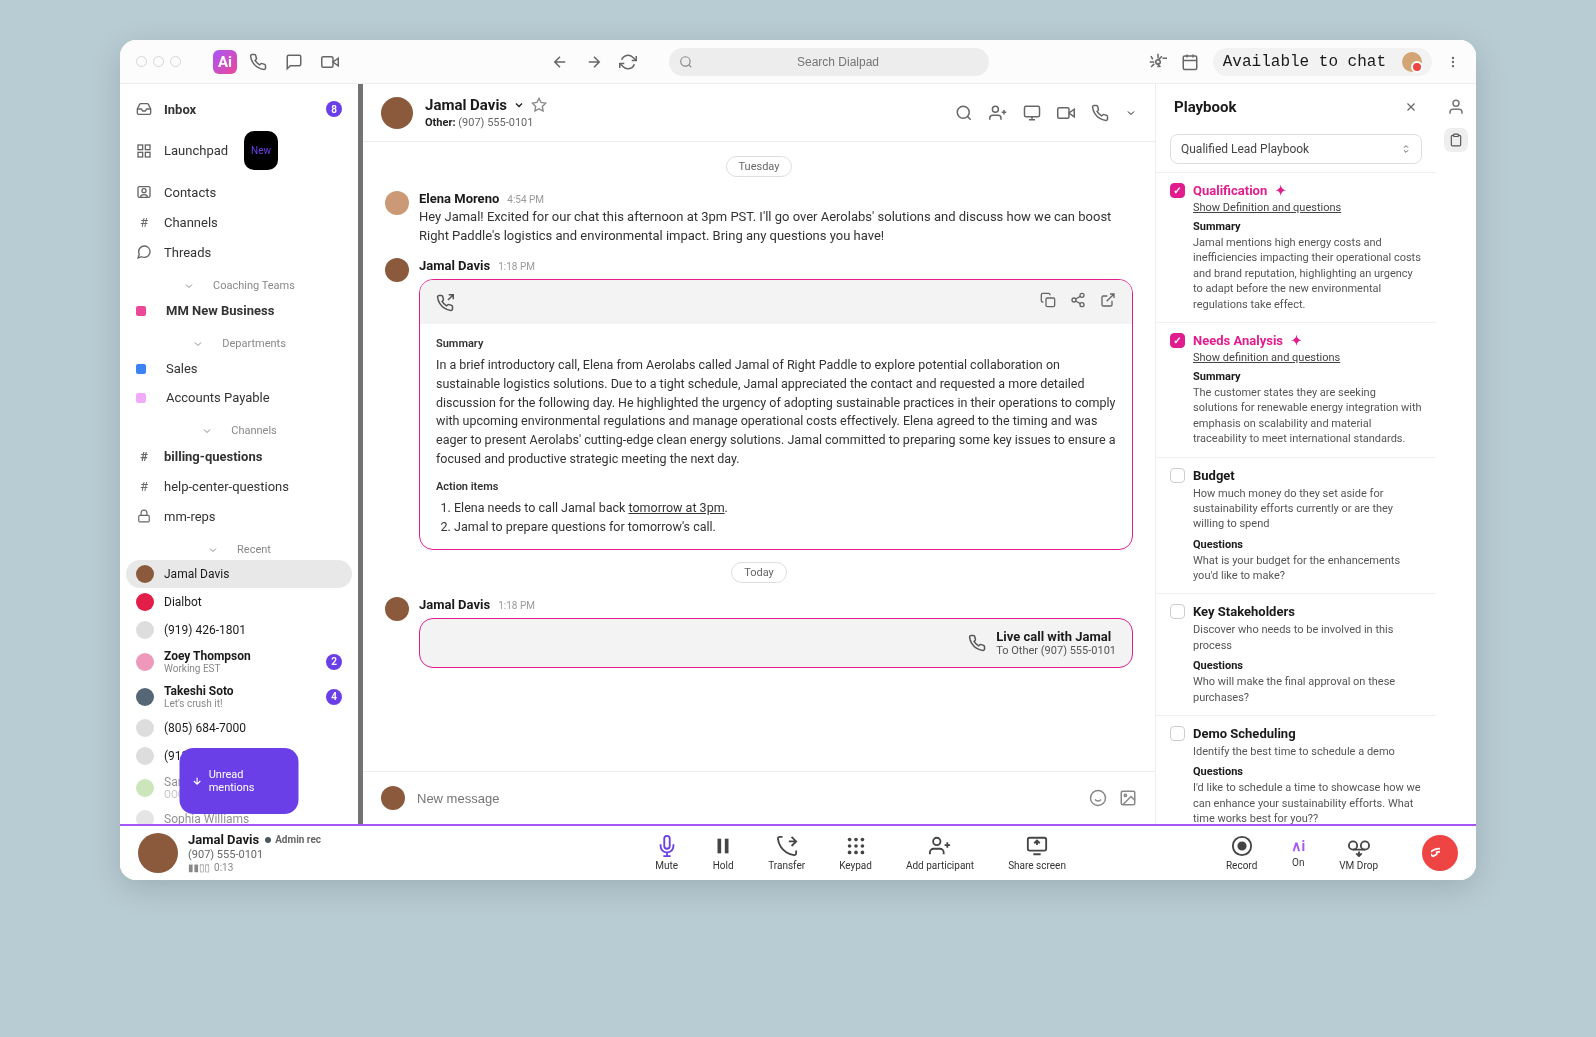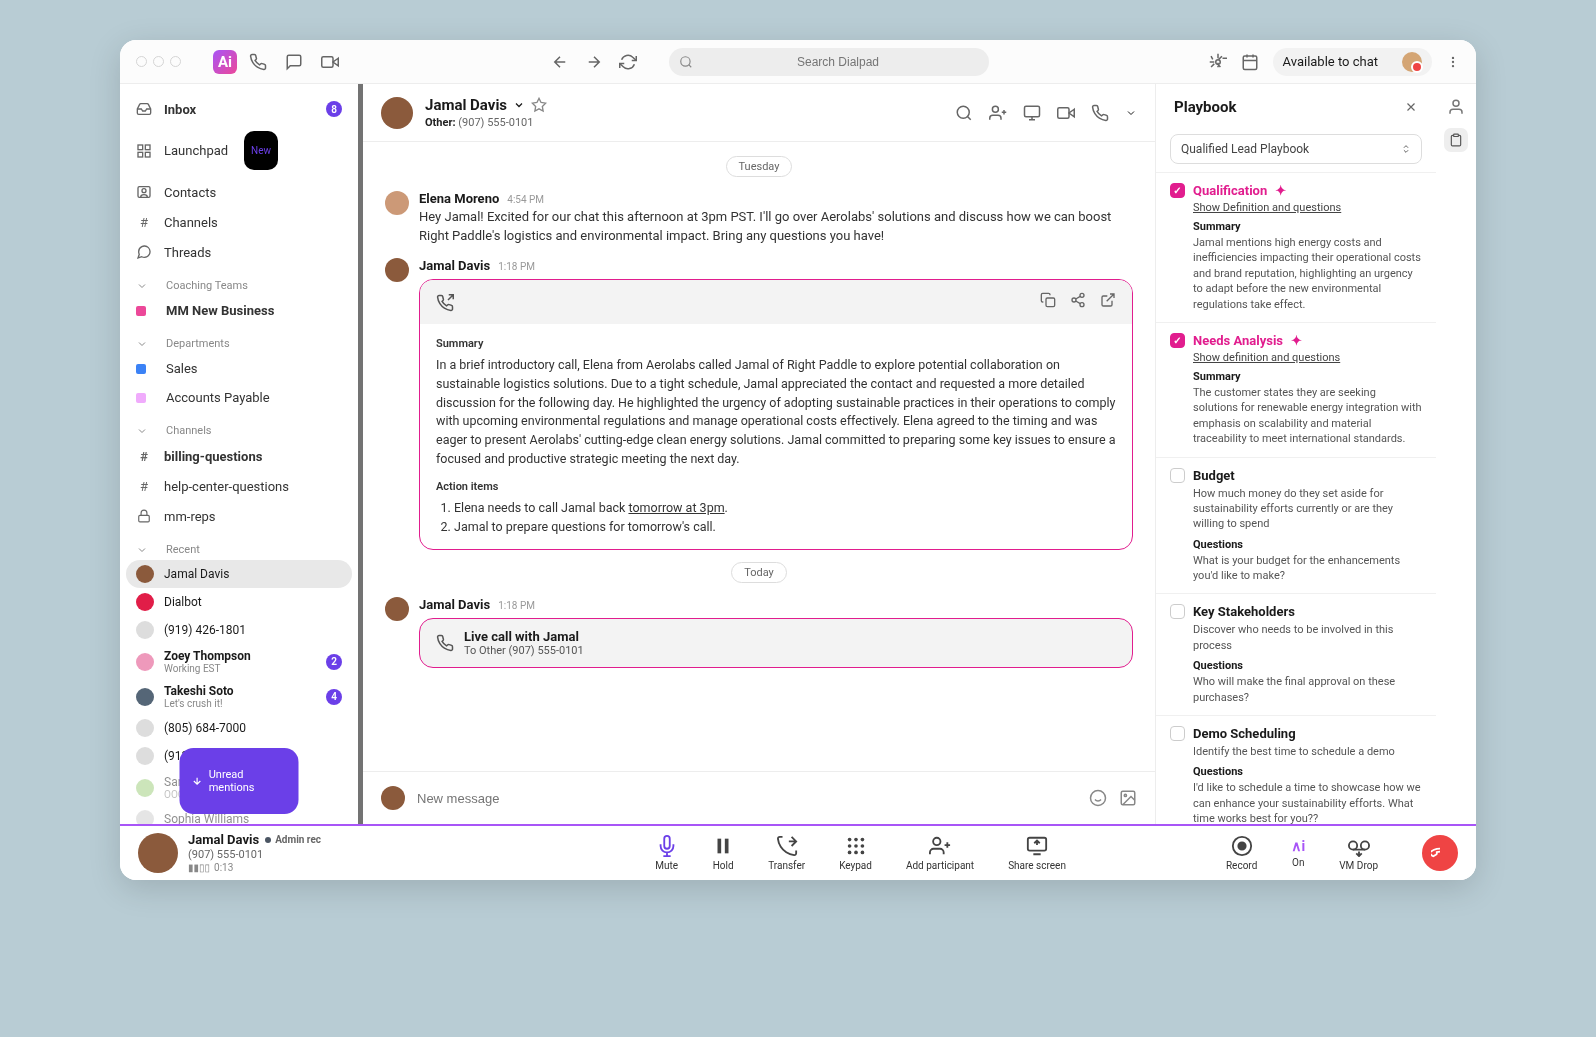--- a/index.html
+++ b/index.html
@@ -8,30 +8,30 @@
 .titlebar { height: 44px; background: #fcfcfc; border-bottom: 1px solid #ededed; display: flex; align-items: center; padding: 0 16px; gap: 12px; }
 .traffic-lights { display: flex; gap: 6px; margin-right: 20px; }
 .traffic-light { width: 11px; height: 11px; border-radius: 50%; border: 1px solid #d4d4d4; }
 .logo-icon { width: 24px; height: 24px; background: linear-gradient(135deg,#a855f7,#ec4899); border-radius: 6px; display: flex; align-items: center; justify-content: center; color: #fff; font-weight: 700; font-size: 15px; }
 .tb-icon { width: 18px; height: 18px; color: #666; cursor: pointer; }
 .tb-group { display: flex; gap: 18px; align-items: center; }
 .nav-arrows { display: flex; gap: 16px; margin-left: 200px; }
 .searchbar { position: relative; flex: 0 0 320px; margin-left: 20px; }
 .searchbar input { width: 100%; height: 28px; border: none; background: #ededed; border-radius: 14px; padding: 0 16px 0 34px; font-size: 12px; color: #666; text-align: center; }
 .right-icons { margin-left: auto; display: flex; align-items: center; gap: 14px; }
-.avail-pill { background: #f2f2f2; border-radius: 14px; padding: 4px 10px; font-size: 13px; display: flex; align-items: center; gap: 24px; }
+.avail-pill { background: #f2f2f2; border-radius: 14px; padding: 4px 10px; font-size: 16px; display: flex; align-items: center; gap: 16px; font-family: Liberation Mono, monospace; }
 .mini-avatar { width: 20px; height: 20px; border-radius: 50%; background: #d4a574; position: relative; }
 .mini-avatar::after { content:''; position:absolute; bottom:-1px; right:-1px; width:8px; height:8px; background:#ef4444; border:2px solid #fff; border-radius:50%; }
 .layout { display: flex; height: 740px; }
 .sidebar { width: 243px; border-right: 5px solid #737373; overflow-y: auto; padding: 10px 0 40px 0; position: relative; }
 .sitem { display: flex; align-items: center; padding: 7px 16px; gap: 12px; cursor: pointer; font-size: 13px; color: #333; }
 .sicon { width: 16px; height: 16px; display: flex; align-items: center; justify-content: center; color: #666; }
 .badge-purple { margin-left: auto; background: #6b3fe8; color: #fff; font-size: 10px; border-radius: 9px; min-width: 16px; height: 16px; display: flex; align-items: center; justify-content: center; padding: 0 5px; font-weight: 600; }
 .new-lbl { background: #000000; color: #6b3fe8; font-size: 10px; padding: 14px 7px; border-radius: 10px; margin-left: 4px; }
-.shdr { display: flex; align-items: center; padding: 12px 16px 4px 16px; font-size: 11px; color: #888; gap: 18px; }
+.shdr { display: flex; align-items: center; padding: 12px 16px 4px 16px; font-size: 11px; color: #888; gap: 18px; justify-content: center; }
 .chev { width: 12px; height: 12px; }
 .sq { width: 10px; height: 10px; display: inline-block; border-radius: 2px; margin-right: 8px; }
 .sq-pink { background: #ec4899; } .sq-blue { background: #3b82f6; } .sq-lp { background: #f0abfc; }
 .recent-row { display:flex; align-items:center; padding:5px 16px; gap:10px; font-size:12px; cursor:pointer; }
 .recent-row.active { background: #e8e8e8; border-radius: 14px; margin: 0 6px; padding: 5px 10px; }
 .ravatar { width:18px; height:18px; border-radius:50%; background:#ccc; flex-shrink:0; }
 .ravatar.bot { background:#e11d48; }
 .unread-pill { position:absolute; bottom:10px; left:50%; transform:translateX(-50%); background:#6b3fe8; color:#fff; font-size:11px; padding:20px 12px; border-radius:14px; display:flex; align-items:center; gap:6px; }
 .main-col { flex: 1; display: flex; flex-direction: column; border-right: 1px solid #ededed; }
 .convo-hdr { display:flex; align-items:center; padding: 12px 18px; border-bottom:1px solid #ededed; gap:12px; }
@@ -52,21 +52,21 @@
 .msg-text { font-size:13px; color:#333; line-height:1.45; margin-top:2px; }
 .call-card { border:1.5px solid #e11d8e; border-radius:14px; padding:0; overflow:hidden; margin-top:6px; }
 .call-top { background:#f3f3f3; padding:12px 16px; display:flex; align-items:flex-start; gap:10px; }
 .call-title { font-weight:700; font-size:13px; }
 .call-sub { font-size:11px; color:#555; }
 .call-meta { font-size:10px; color:#888; margin-top:2px; }
 .call-acts { margin-left:auto; display:flex; gap:14px; color:#666; }
 .call-body { padding: 12px 16px; font-size:12.5px; color:#333; line-height:1.5; }
 .call-body h6 { font-size:11px; font-weight:600; color:#333; margin-bottom:4px; }
 .call-body ol { padding-left:18px; margin-top:4px; }
-.live-card { border:1.5px solid #e11d8e; border-radius:14px; background:#f3f3f3; padding:10px 16px; display:flex; gap:10px; align-items:center; margin-top:6px; }
+.live-card { border:1.5px solid #e11d8e; border-radius:14px; background:#f3f3f3; padding:10px 16px; display:flex; gap:10px; align-items:center; margin-top:6px;justify-content:flex-end; }
 .composer { border-top:1px solid #ededed; padding:14px 18px; display:flex; align-items:center; gap:12px; }
 .comp-avatar { width:24px; height:24px; border-radius:50%; background:#8b5a3c; }
 .composer input { flex:1; border:none; font-size:13px; color:#888; outline:none; }
 .playbook { width:280px; display:flex; flex-direction:column; }
 .pb-hdr { padding:14px 18px 10px; display:flex; align-items:center; font-size:15px; font-weight:700; }
 .pb-sel { margin:8px 14px; border:1px solid #ddd; border-radius:8px; padding:7px 10px; font-size:12px; display:flex; align-items:center; justify-content:space-between; color:#444; }
 .pb-item { padding: 10px 14px 10px 14px; border-top:1px solid #f0f0f0; font-size:12px; }
 .pb-item h5 { font-size:13px; font-weight:700; display:flex; align-items:center; gap:8px; margin-bottom:3px; }
 .pb-item h5.done { color:#e11d8e; }
 .chk { width:15px; height:15px; border-radius:4px; border:1.5px solid #ccc; flex-shrink:0; display:flex; align-items:center; justify-content:center; font-size:10px; }

